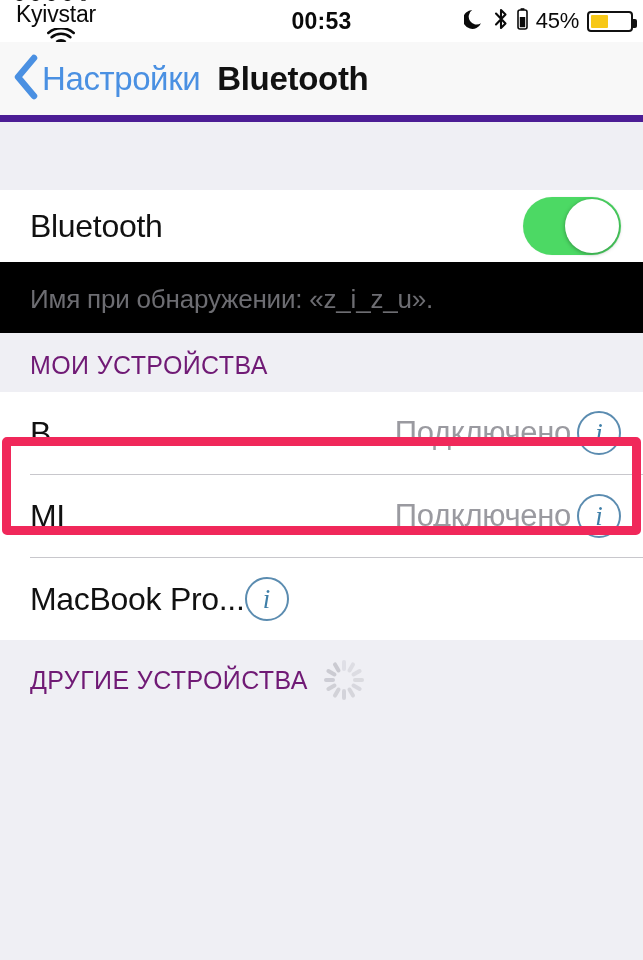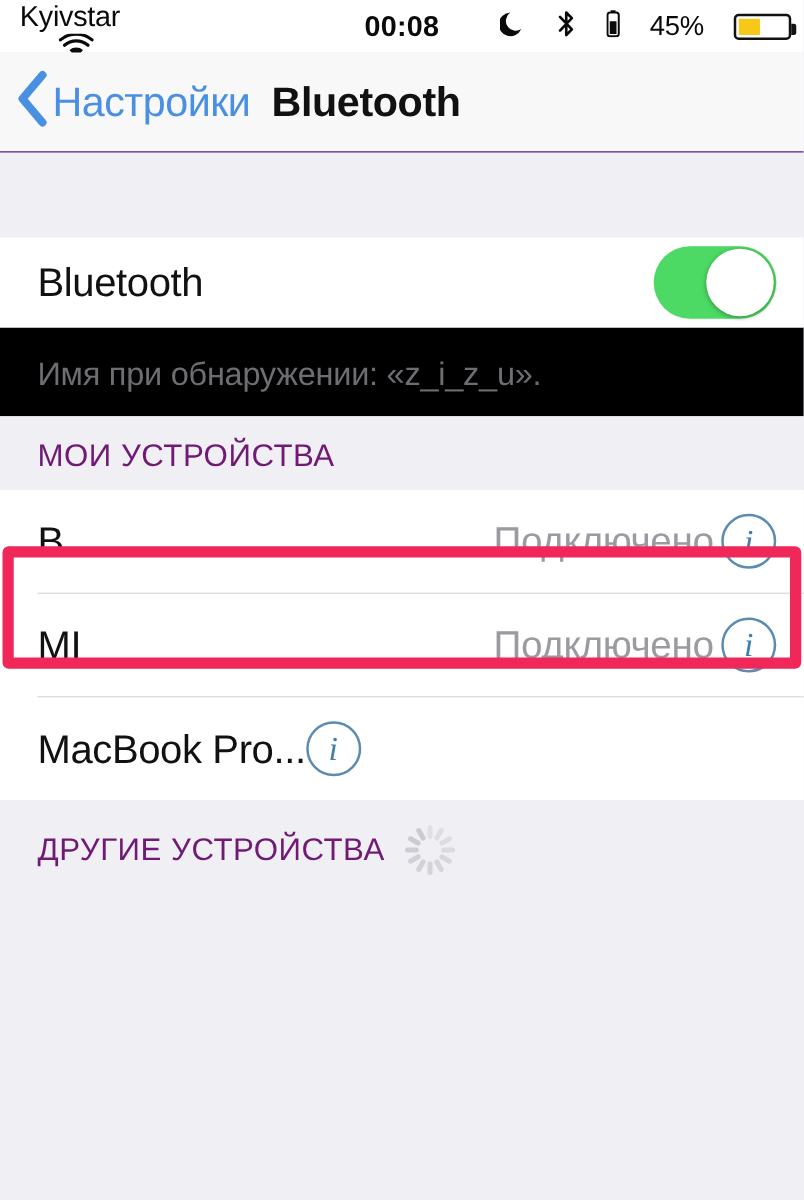--- a/index.html
+++ b/index.html
@@ -22,21 +22,21 @@
   .dot{ width:11px; height:11px; border-radius:50%; background:#0A0A0A; }
   .dot.hollow{ background:transparent; border:1.6px solid #0A0A0A; }
   .carrier{ font-size:23px; color:#0A0A0A; letter-spacing:-0.2px; }
   .wifi-icon{ margin-left:10px; display:block; }
   .sb-center{
     position:absolute; left:0; right:0; text-align:center;
     font-size:23px; font-weight:bold; color:#0A0A0A; letter-spacing:0.2px;
   }
   .sb-right{
     margin-left:auto; margin-right:10px;
-    display:flex; align-items:center; gap:24px;
+    display:flex; align-items:center; gap:8px;
   }
   .moon-icon{ display:block; }
   .bt-icon-small{ display:block; }
   .batt-pct{ font-size:22px; color:#0A0A0A; letter-spacing:-0.3px; }
   .battery{
     position:relative; width:46px; height:21px;
     border:2px solid #111; border-radius:4px;
     display:flex; align-items:center; padding:2px;
   }
   .battery:after{
@@ -44,21 +44,21 @@
     width:4px; height:9px; background:#111;
     border-radius:0 2px 2px 0;
   }
   .battery-fill{ height:100%; background:#F7C818; border-radius:1px; }
 
   
   .navbar{
     position:relative; width:643px; height:80px;
     background:#F8F8F8;
     display:flex; align-items:center;
-    border-bottom:1px solid #4c1d95;
+    border-bottom:7px solid #4c1d95;
   }
   .back-btn{
     display:flex; align-items:center;
     margin-left:12px; cursor:pointer;
   }
   .chevron{ display:block; margin-right:2px; }
   .back-label{
     font-size:33px; color:#4A90E2; letter-spacing:-0.4px;
   }
   .nav-title{
@@ -180,21 +180,21 @@
     <span class="carrier">Kyivstar</span>
     <span class="wifi-icon">
       <svg width="28" height="21" viewBox="0 0 28 21">
         <path d="M14 19.5 L8.6 12.9 a8.6 8.6 0 0 1 10.8 0 Z" fill="#0A0A0A"></path>
         <path d="M4.6 9.2 a14.5 14.5 0 0 1 18.8 0" stroke="#0A0A0A" stroke-width="2.6" fill="none" stroke-linecap="round"></path>
         <path d="M1.3 4.9 a19.8 19.8 0 0 1 25.4 0" stroke="#0A0A0A" stroke-width="2.6" fill="none" stroke-linecap="round"></path>
       </svg>
     </span>
   </div>
 
-  <div class="sb-center">00:08</div>
+  <div class="sb-center">00:53</div>
 
   <div class="sb-right">
     <span class="moon-icon">
       <svg width="21" height="22" viewBox="0 0 21 22">
         <path d="M17 15.2 A9.4 9.4 0 1 1 8.2 2.1 A7.6 7.6 0 0 0 17 15.2 Z" fill="#0A0A0A"></path>
       </svg>
     </span>
     <span class="bt-icon-small">
       <svg width="16" height="24" viewBox="0 0 16 24">
         <path d="M3 6.5 L12.5 16.5 L8 21 V3 L12.5 7.5 L3 17.5" stroke="#0A0A0A" stroke-width="2.1" fill="none" stroke-linejoin="round" stroke-linecap="round"></path>

